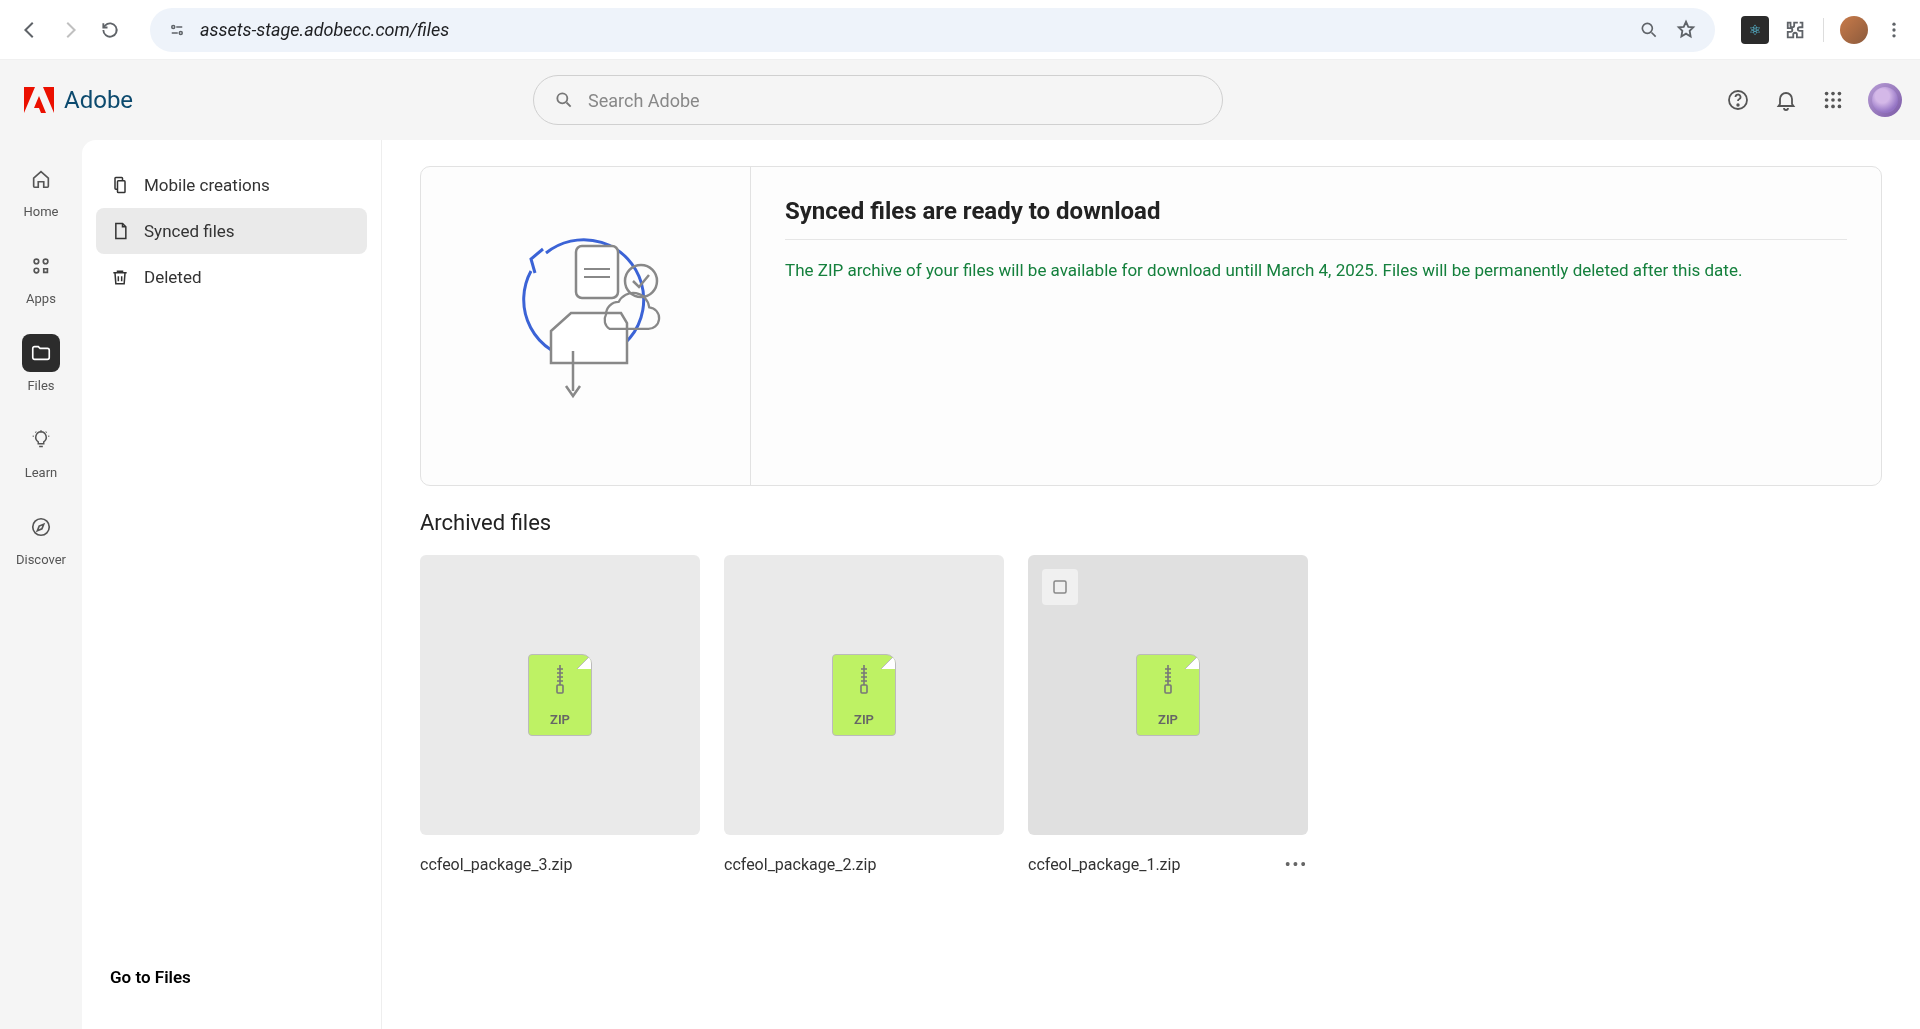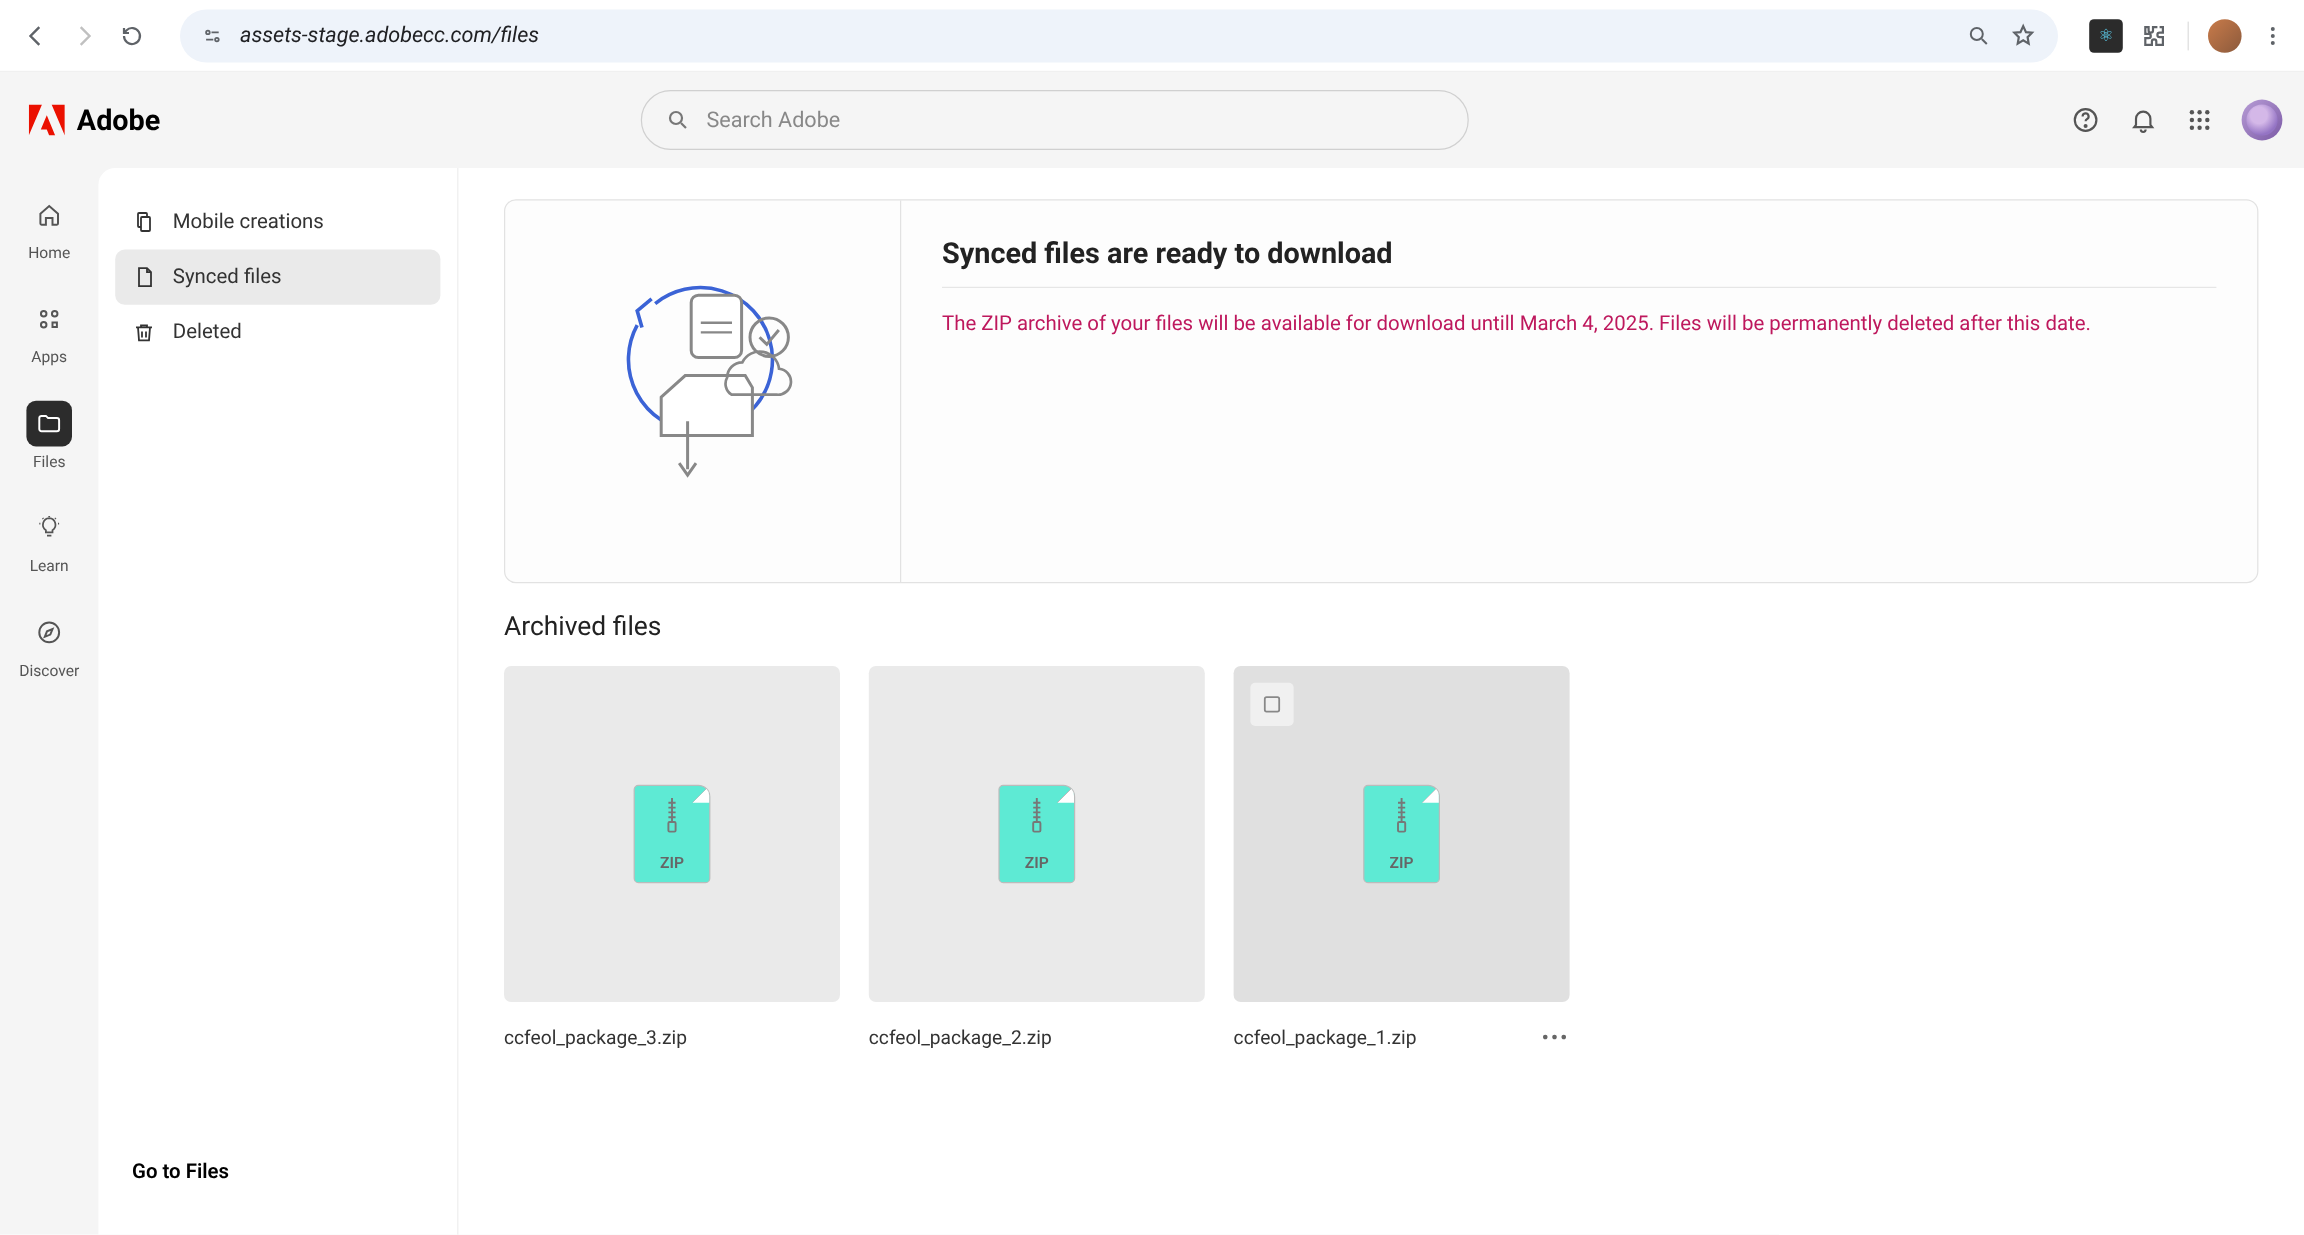--- a/index.html
+++ b/index.html
@@ -15,21 +15,21 @@
 .chrome-right { display: flex; align-items: center; gap: 16px; }
 .ext-icon { width: 28px; height: 28px; border-radius: 4px; background: #2b2b2b; display:flex;align-items:center;justify-content:center;color:#61dafb;font-size:14px;}
 .avatar-small { width: 28px; height: 28px; border-radius: 50%; background: linear-gradient(135deg,#c97b4a,#8b5a3c); }
 .chrome-divider { width:1px; height:24px; background:#ddd; }
 
 
 .app { display: flex; flex-direction: column; height: calc(1029px - 60px); background: #f5f5f5; }
 .app-header { height: 80px; display: flex; align-items: center; padding: 0 18px 0 24px; background: #f5f5f5; }
 .brand { display: flex; align-items: center; gap: 10px; }
 .brand-mark { width: 30px; height: 26px; }
-.brand-name { font-size: 24px; font-weight: 700; color: #000000; }
+.brand-name { font-size: 24px; font-weight: 400; color: #0c4a6e; }
 .search-wrap { margin-left: 400px; }
 .search-box { width: 690px; height: 50px; border: 1px solid #d0d0d0; border-radius: 25px; display: flex; align-items: center; padding: 0 20px; gap: 14px; background: #f5f5f5; }
 .search-box input { border: none; background: transparent; font-size: 18px; outline: none; flex: 1; color: #333; }
 .search-box input::placeholder { color: #888; }
 .header-right { margin-left: auto; display: flex; align-items: center; gap: 24px; color: #555; }
 .avatar-app { width: 34px; height: 34px; border-radius: 50%; background: linear-gradient(135deg,#b89dd6,#7b5aa6); position: relative; }
 .avatar-app::after { content:''; position:absolute; inset:4px; background: radial-gradient(circle at 40% 35%, #d4b8e8 30%, #9474c4 70%); border-radius:50%; }
 
 
 .app-body { flex: 1; display: flex; }
@@ -44,29 +44,29 @@
 .side-item { display: flex; align-items: center; gap: 14px; height: 46px; padding: 0 14px; border-radius: 8px; font-size: 17px; color: #333; cursor: pointer; }
 .side-item.active { background: #eaeaea; }
 .side-bottom { margin-top: auto; padding: 0 14px 20px; font-size: 17px; font-weight: 600; color: #000000; cursor:pointer; }
 
 .content { flex: 1; padding: 26px 38px; }
 .banner { border: 1px solid #e2e2e2; border-radius: 10px; display: flex; min-height: 320px; margin-bottom: 24px; background:#fdfdfd;}
 .banner-illus { width: 330px; border-right: 1px solid #e2e2e2; display:flex; align-items:center; justify-content:center; }
 .banner-text { flex: 1; padding: 30px 34px; }
 .banner-title { font-size: 24px; font-weight: 700; color: #222; margin-bottom: 14px; }
 .banner-hr { border: none; border-top: 1px solid #e6e6e6; margin-bottom: 18px; }
-.banner-desc { font-size: 17px; color: #be185d; line-height: 1.5; }
+.banner-desc { font-size: 17px; color: #15803d; line-height: 1.5; }
 
 .section-title { font-size: 22px; font-weight: 400; color: #222; margin-bottom: 20px; }
 .cards { display: flex; gap: 24px; }
 .card { width: 280px; }
 .thumb { width: 280px; height: 280px; background: #eaeaea; border-radius: 6px; display: flex; align-items: center; justify-content: center; position: relative; }
 .thumb.hovered { background: #e0e0e0; }
 .thumb .chk { position:absolute; top:14px; left:14px; width:36px; height:36px; background:#f0f0f0; border-radius:4px; display:flex;align-items:center;justify-content:center; }
-.zip-file { width: 64px; height: 82px; background: #5eead4; border: 1px solid #bbb; border-radius: 4px 10px 4px 4px; position: relative; display:flex; flex-direction:column; align-items:center; justify-content:flex-end; padding-bottom:8px; }
+.zip-file { width: 64px; height: 82px; background: #bef264; border: 1px solid #bbb; border-radius: 4px 10px 4px 4px; position: relative; display:flex; flex-direction:column; align-items:center; justify-content:flex-end; padding-bottom:8px; }
 .zip-file::before { content:''; position:absolute; top:0; right:0; width:14px; height:14px; background: linear-gradient(135deg, transparent 48%, #bbb 50%, #fff 52%); border-radius: 0 8px 0 0;}
 .zip-zipper { width:10px; height:32px; position:absolute; top:10px; left:50%; transform:translateX(-50%); }
 .zip-label { font-size: 13px; font-weight:600; color:#666; }
 .card-row { display:flex; align-items:center; justify-content:space-between; margin-top:20px; }
 .card-name { font-size: 16px; color: #333; }
 .more { color:#666; cursor:pointer; letter-spacing:2px; font-weight:700; }
 
 svg { display: block; }
 </style>
 </head>

